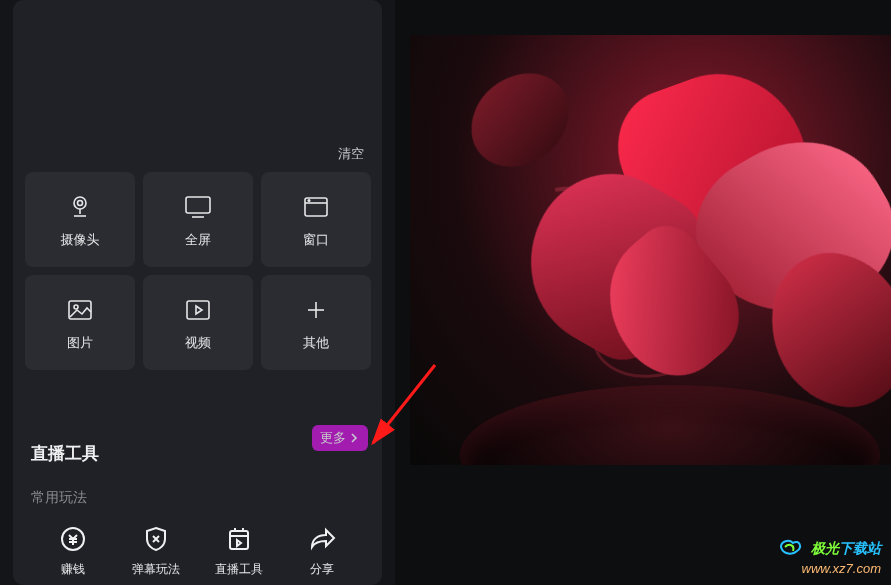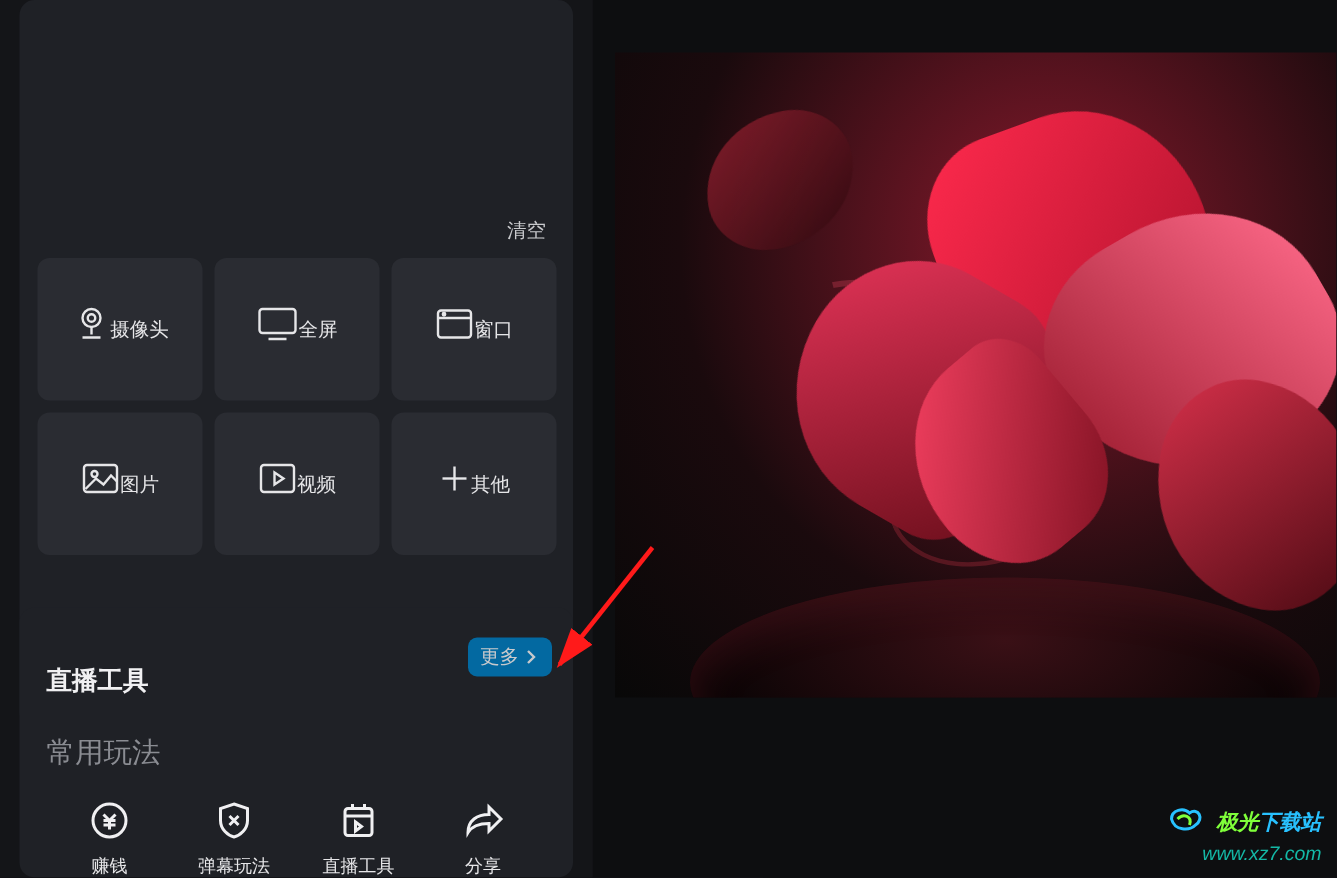--- a/index.html
+++ b/index.html
@@ -80,21 +80,21 @@
     top: 172px;
     display: grid;
     grid-template-columns: repeat(3, 110px);
     grid-template-rows: repeat(2, 95px);
     gap: 8px;
   }
   .source-tile {
     background: #2a2c32;
     border-radius: 8px;
     display: flex;
-    flex-direction: row;
+    flex-direction: column;
     align-items: center;
     justify-content: center;
     color: #e6e6e8;
     font-size: 13px;
     cursor: pointer;
   }
   .source-tile .tile-icon {
     height: 32px;
     display: flex;
     align-items: center;
@@ -113,33 +113,33 @@
   }
   .section-title {
     color: #f0f0f2;
     font-size: 17px;
     font-weight: 600;
   }
   .more-btn {
     position: absolute;
     right: 14px;
     top: 20px;
-    background: #0369a1;
+    background: #a21caf;
     color: #c8c9cc;
     font-size: 13px;
     padding: 4px 8px;
     border-radius: 6px;
     display: flex;
     align-items: center;
     cursor: pointer;
   }
   .more-btn svg { margin-left: 2px; }
   .subsection {
     color: #8a8c92;
-    font-size: 19px;
+    font-size: 14px;
     margin-top: 24px;
   }
   .tools-row {
     display: flex;
     margin-top: 18px;
     justify-content: space-between;
     padding: 0 6px;
   }
   .tool {
     display: flex;
@@ -171,21 +171,21 @@
     position: absolute;
     right: 10px;
     bottom: 8px;
     text-align: right;
     line-height: 1.2;
     font-style: italic;
   }
   .wm-icon { display:inline-block; vertical-align: middle; margin-right: 4px; }
   .wm-title { color: #28c1ff; font-size: 14px; font-weight: 600; }
   .wm-title .accent { color: #7fff3a; }
-  .wm-url { color: #14b8a6; font-size: 13px; }
+  .wm-url { color: #fdba74; font-size: 13px; }
 </style>
 </head>
 <body>
 
 <div class="preview-area">
   <div class="preview-content">
     <div class="petal p6"></div>
     <div class="swirl"></div>
     <div class="swirl2"></div>
     <div class="petal p1"></div>

